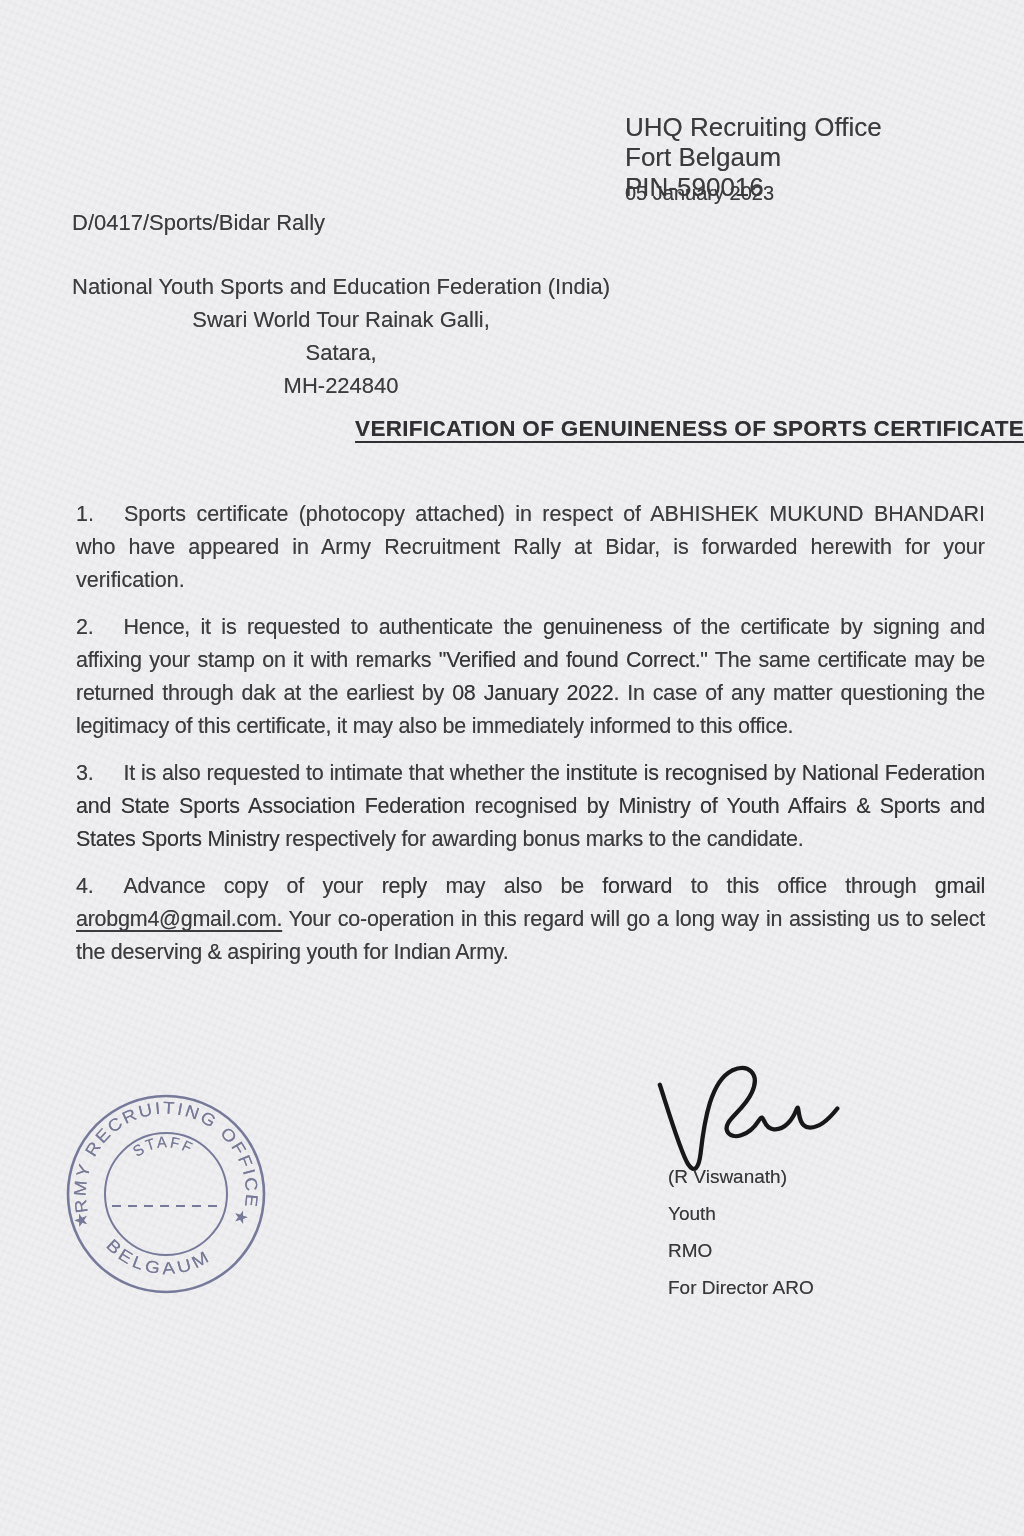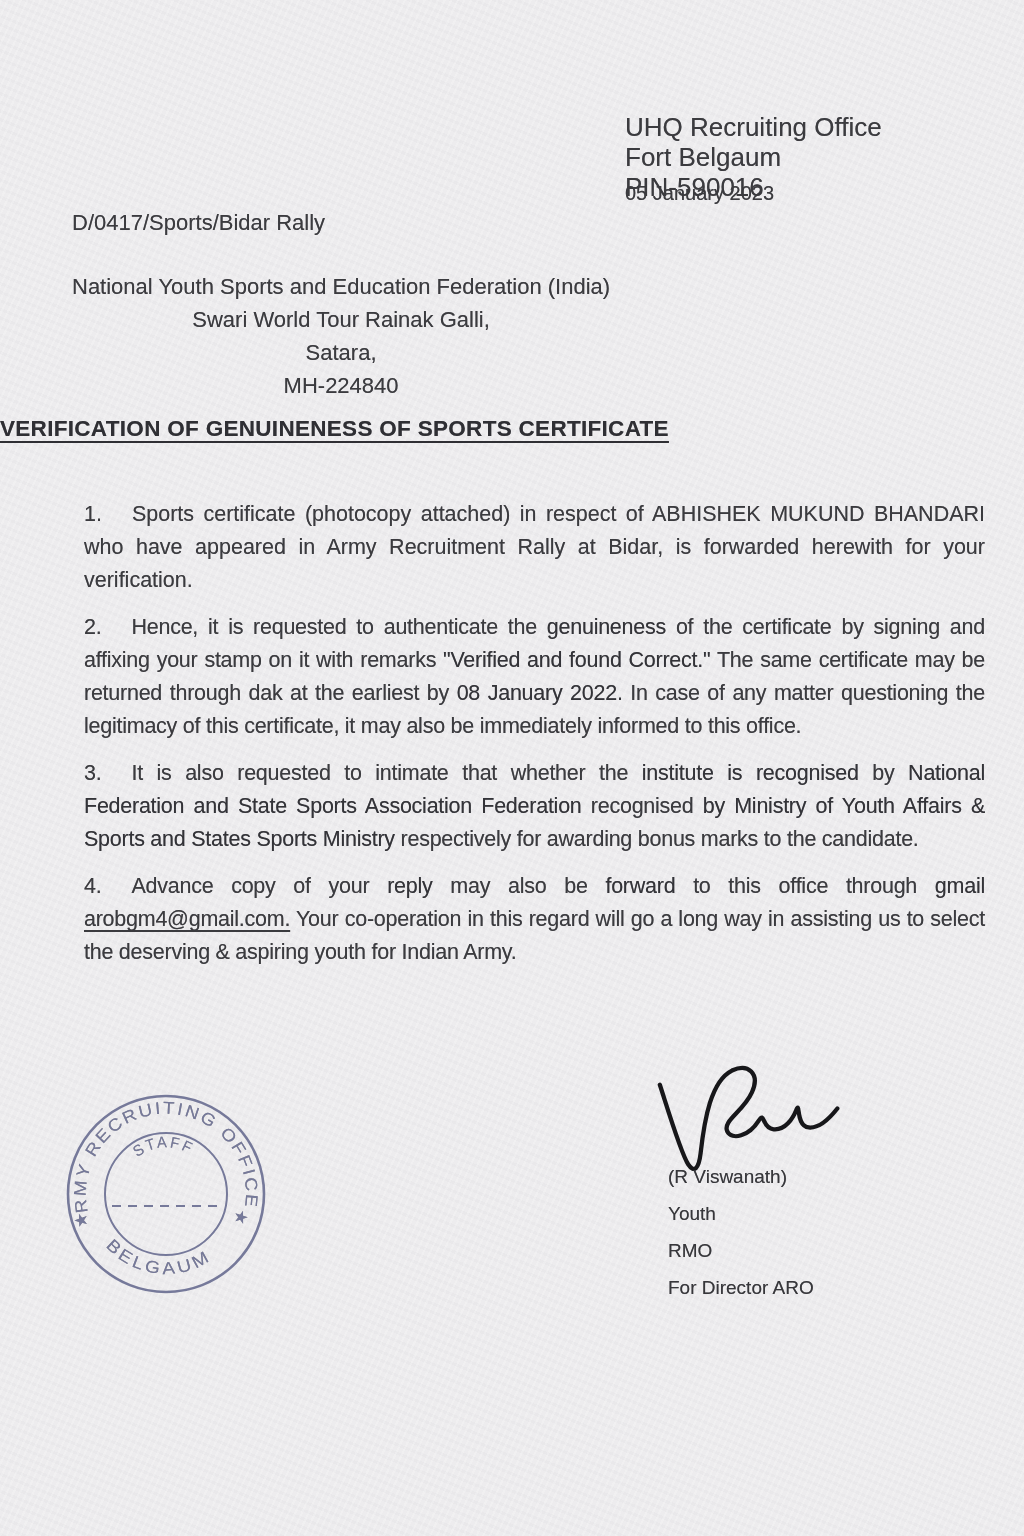--- a/index.html
+++ b/index.html
@@ -11,24 +11,24 @@
       repeating-linear-gradient(22deg, rgba(130,128,138,.035) 0 3px, rgba(0,0,0,0) 3px 8px);
     font-family:"Liberation Sans", sans-serif;
     color:#3b3b3f;
     text-shadow:0 0 .5px rgba(59,59,63,.55);
   }
   .abs{position:absolute;}
   #sender{left:625px;top:78px;font-size:26px;line-height:30px;margin-top:34px;}
   #date{left:625px;top:182px;font-size:20px;}
   #ref{left:72px;top:210px;font-size:22px;}
   #recipient{left:72px;top:270px;font-size:22px;line-height:33px;text-align:center;}
-  #subject{left:0;top:416px;width:1024px;text-align:left;font-size:22.5px;font-weight:bold;letter-spacing:.3px;color:#2f2f34;}
+  #subject{left:0;top:416px;width:1024px;text-align:right;font-size:22.5px;font-weight:bold;letter-spacing:.3px;color:#2f2f34;}
   #subject .subject-underline{text-decoration:underline;text-underline-offset:5px;text-decoration-thickness:2px;}
   #body{left:72px;top:498px;width:913px;font-size:21.5px;line-height:33px;text-align:justify;}
-  .para{margin:0 0 14px 12px;}
+  .para{margin:0 0 14px 4px;}
   .para:nth-child(n+2){letter-spacing:-0.25px;}
   .pgap{display:inline-block;width:30px;}
   .bold{font-weight:normal;color:#333338;}
   .und{text-decoration:underline;text-underline-offset:4px;}
   #stamp{left:60px;top:1092px;width:212px;height:204px;opacity:.88;}
   #stamp text{font-family:"Liberation Sans",sans-serif;}
   #signature{left:650px;top:1062px;width:200px;height:112px;}
   #signatory{left:668px;top:1158px;font-size:19px;line-height:37px;color:#37373b;}
   #enclosure{left:72px;top:1314px;font-size:25px;color:#333337;}
   #enclosure .enc-label{text-decoration:underline;text-underline-offset:5px;text-decoration-thickness:2px;}

